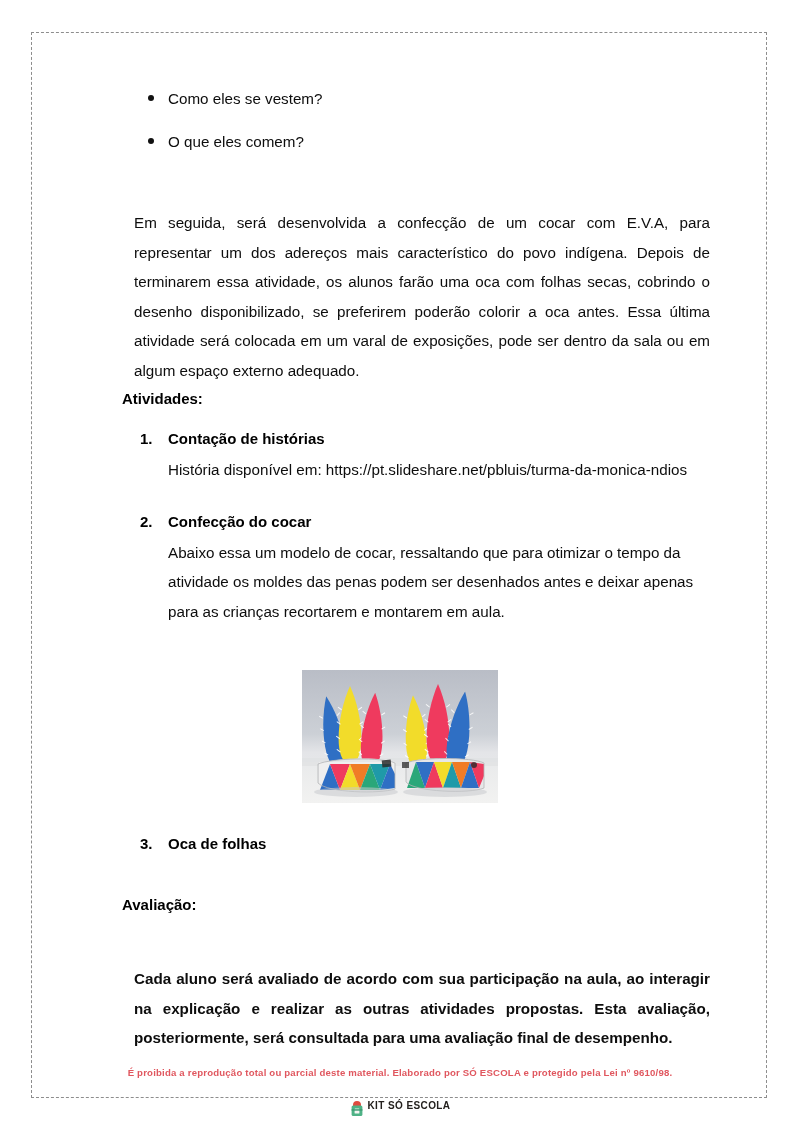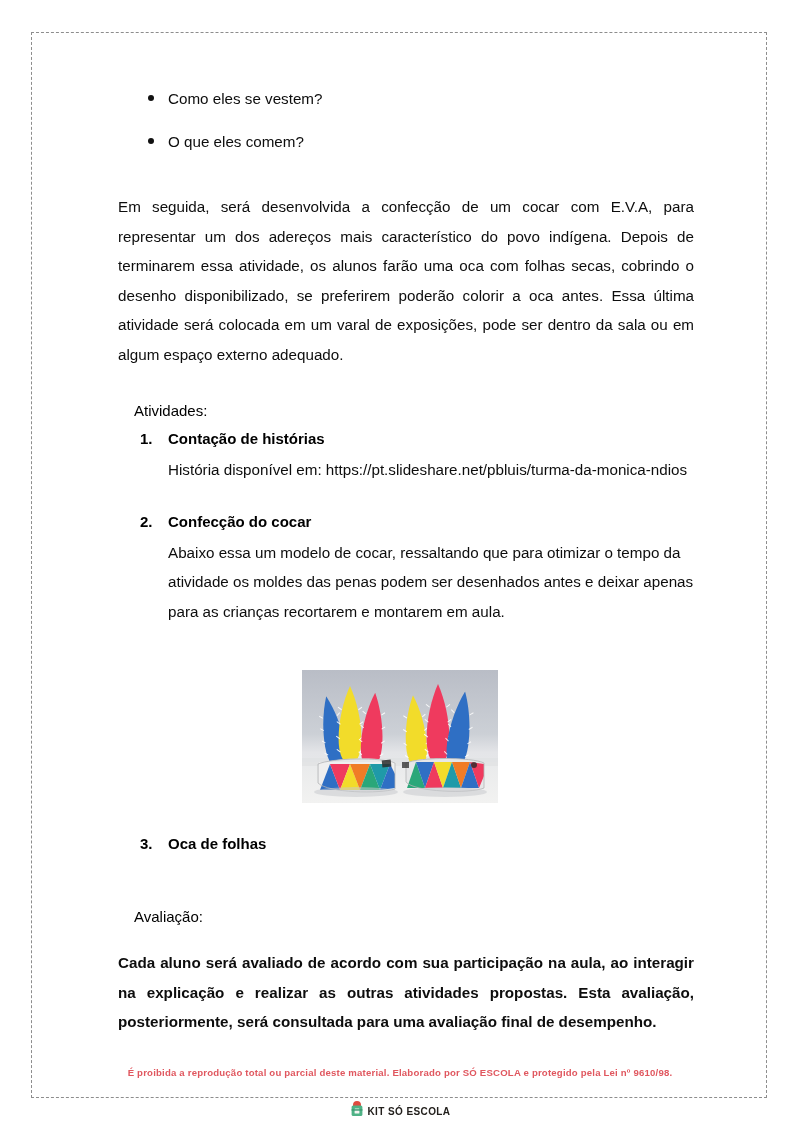--- a/index.html
+++ b/index.html
@@ -69,33 +69,33 @@
 
   
   .body-para {
     position: absolute;
     left: 118px;
     width: 576px;
     font-size: 15.2px;
     line-height: 29.5px;
     text-align: justify;
     color: #0d0d0d;
-    margin: 0;
+    margin: 16px;
   }
   .p-intro { top: 192px; }
   .p-aval  { top: 948px; font-weight: bold; }
 
   
   .section-heading {
     position: absolute;
     left: 118px;
     font-size: 15px;
-    font-weight: normal;
+    font-weight: bold;
     color: #000000;
-    margin: 16px;
+    margin: 4px;
   }
   .h-atividades { top: 386px; }
   .h-avaliacao  { top: 892px; }
 
   
   .activities {
     position: absolute;
     left: 140px;
     top: 428px;
     width: 560px;
@@ -171,21 +171,21 @@
     font-weight: bold;
     color: #e0575f;
     letter-spacing: 0.02em;
   }
   .footer-logo {
     position: absolute;
     left: 0;
     top: 1100px;
     width: 800px;
     display: flex;
-    align-items: flex-end;
+    align-items: flex-start;
     justify-content: center;
     gap: 4px;
   }
   .logo-mark {
     width: 14px;
     height: 17px;
     display: block;
   }
   .logo-text {
     font-size: 10px;

